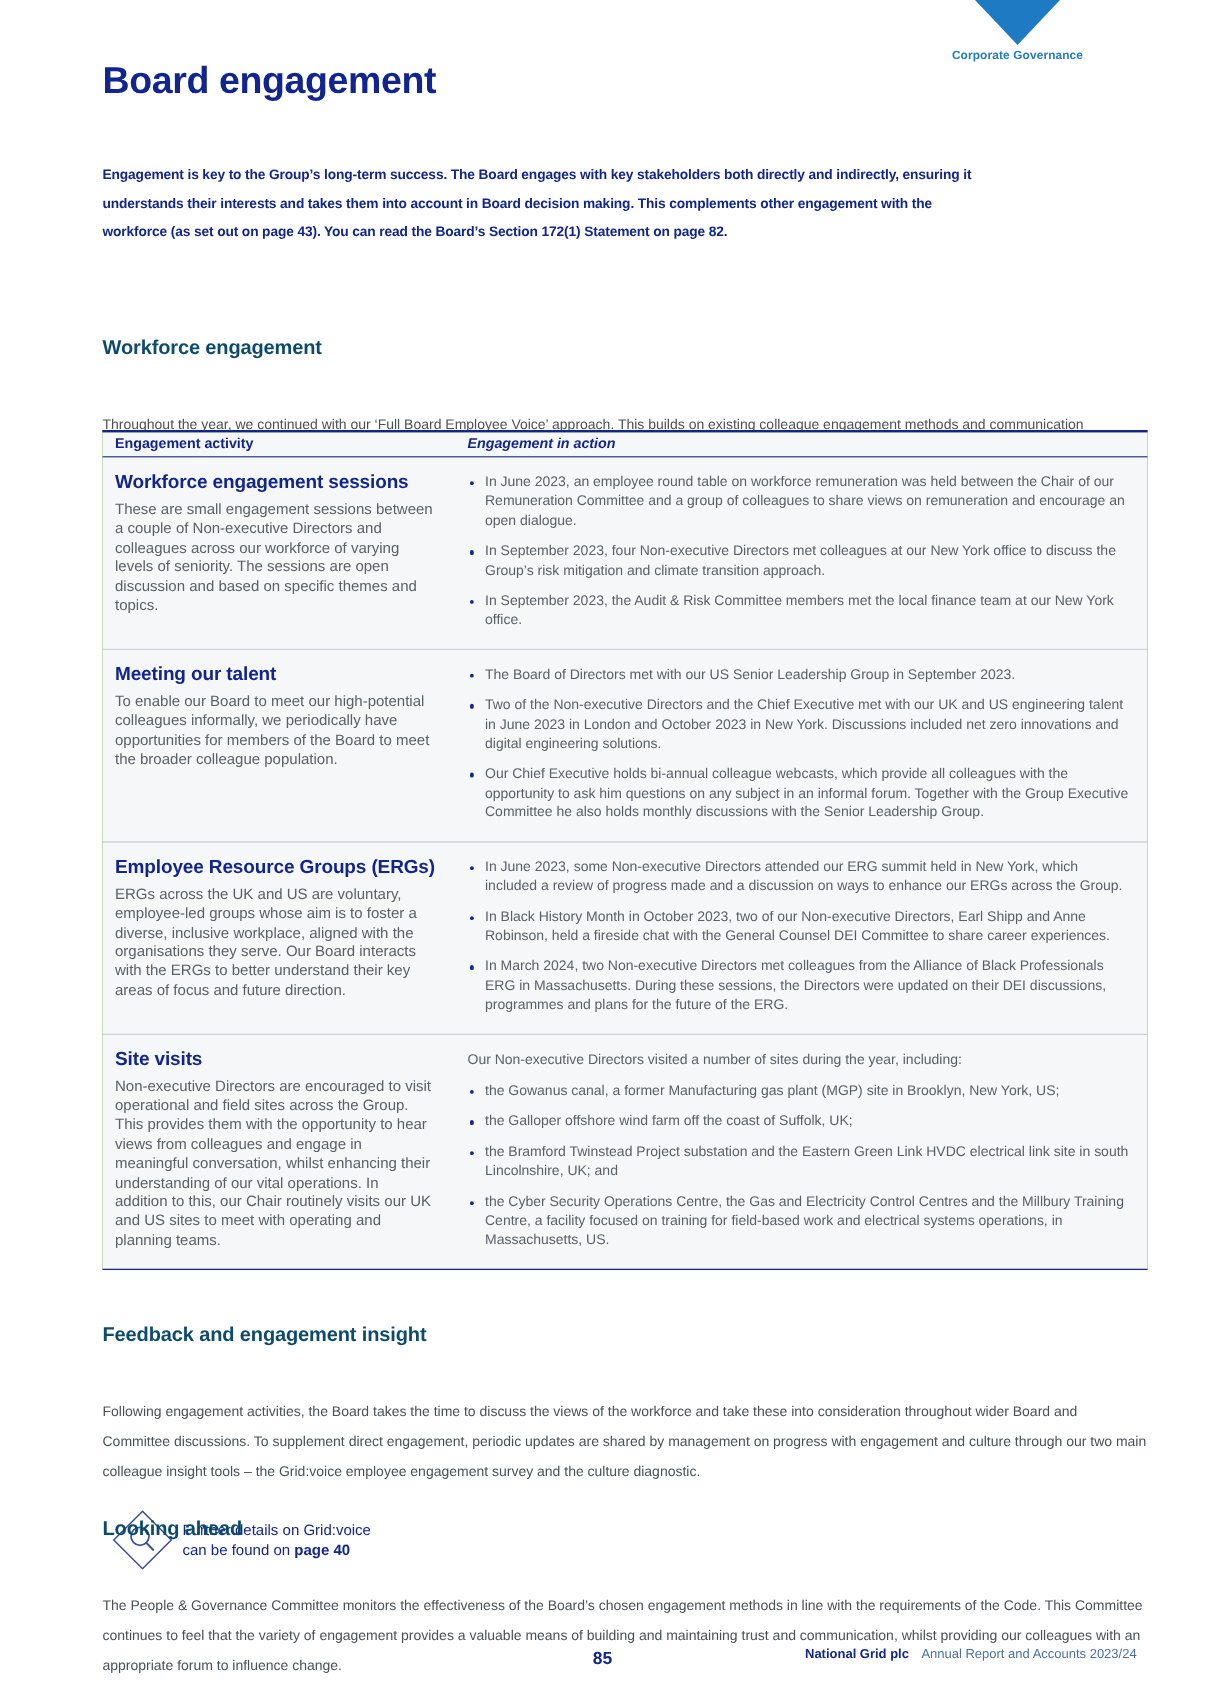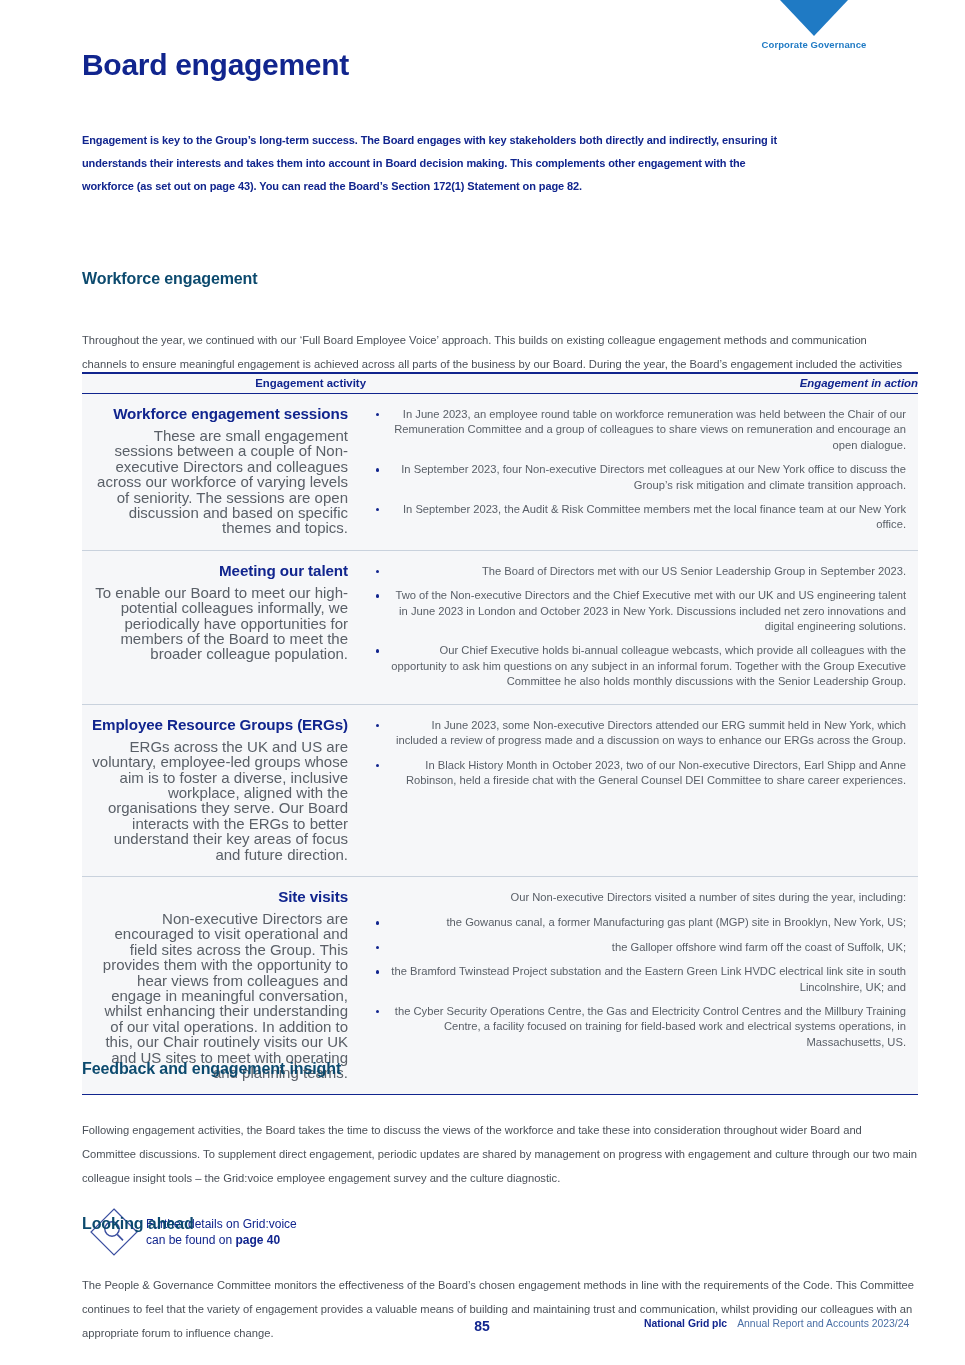--- a/index.html
+++ b/index.html
@@ -88,25 +88,24 @@
 
   
   .wf-block { position: absolute; left: 82px; top: 270px; width: 836px; }
   .wf-block .section-head { margin-bottom: 6px; }
   .wf-block .body-text { width: 832px; }
 
   
   .eng-table {
     position: absolute;
     left: 82px;
-    top: 372px;
+    top: 344px;
     width: 836px;
     background: #4d7c0f;
     border-top: 2.5px solid #11258e;
-    text-align: right;
   }
 
   .thead {
     display: flex;
     border-bottom: 1.2px solid #11258e;
     background: #f6f7f9;
     padding: 3px 0 4px 0;
   }
   .th {
     font-size: 11.4px;
@@ -128,21 +127,21 @@
 
   .row-title {
     font-size: 15.2px;
     font-weight: bold;
     color: #11258e;
     line-height: 19px;
     margin-bottom: 5px;
     letter-spacing: -0.1px;
   }
   .row-desc {
-    font-size: 15px;
+    font-size: 12px;
     line-height: 15.4px;
     color: #5a6068;
   }
 
   ul.bullets { list-style: none; }
   ul.bullets li {
     position: relative;
     padding-left: 14px;
     margin-bottom: 9px;
     font-size: 11.2px;
@@ -278,20 +277,21 @@
         </div>
         <div class="trow">
           <div class="cell-a">
             <div class="row-title">Employee Resource Groups (ERGs)</div>
             <div class="row-desc">ERGs across the UK and US are voluntary, employee-led groups whose aim is to foster a diverse, inclusive workplace, aligned with the organisations they serve. Our Board interacts with the ERGs to better understand their key areas of focus and future direction.</div>
           </div>
           <div class="cell-b">
             <ul class="bullets">
               <li>In June 2023, some Non-executive Directors attended our ERG summit held in New York, which included a review of progress made and a discussion on ways to enhance our ERGs across the Group.</li>
               <li>In Black History Month in October 2023, two of our Non-executive Directors, Earl Shipp and Anne Robinson, held a fireside chat with the General Counsel DEI Committee to share career experiences.</li>
+              <li>In March 2024, two Non-executive Directors met colleagues from the Alliance of Black Professionals ERG in Massachusetts. During these sessions, the Directors were updated on their DEI discussions, programmes and plans for the future of the ERG.</li>
             </ul>
           </div>
         </div>
         <div class="trow">
           <div class="cell-a">
             <div class="row-title">Site visits</div>
             <div class="row-desc">Non-executive Directors are encouraged to visit operational and field sites across the Group. This provides them with the opportunity to hear views from colleagues and engage in meaningful conversation, whilst enhancing their understanding of our vital operations. In addition to this, our Chair routinely visits our UK and US sites to meet with operating and planning teams.</div>
           </div>
           <div class="cell-b">
             <div class="intro-line">Our Non-executive Directors visited a number of sites during the year, including:</div>

